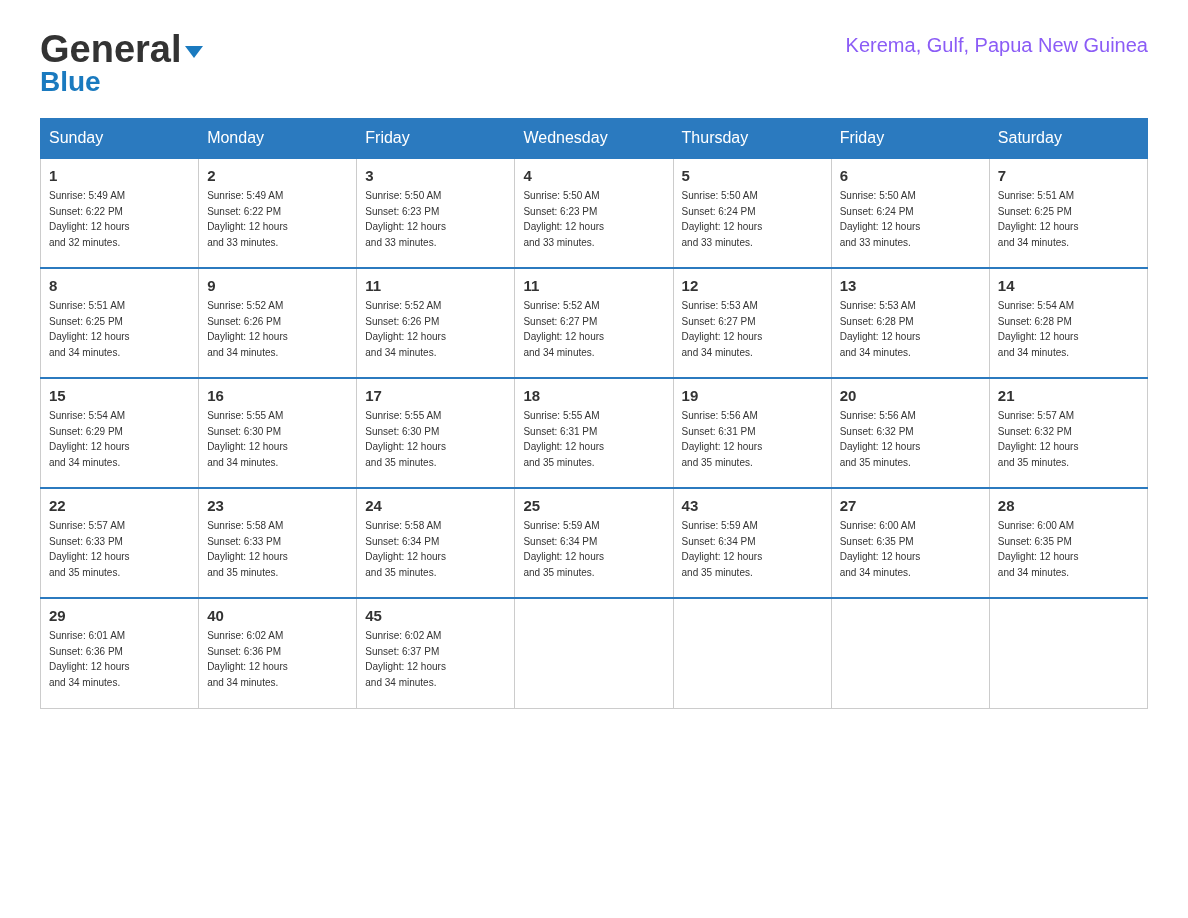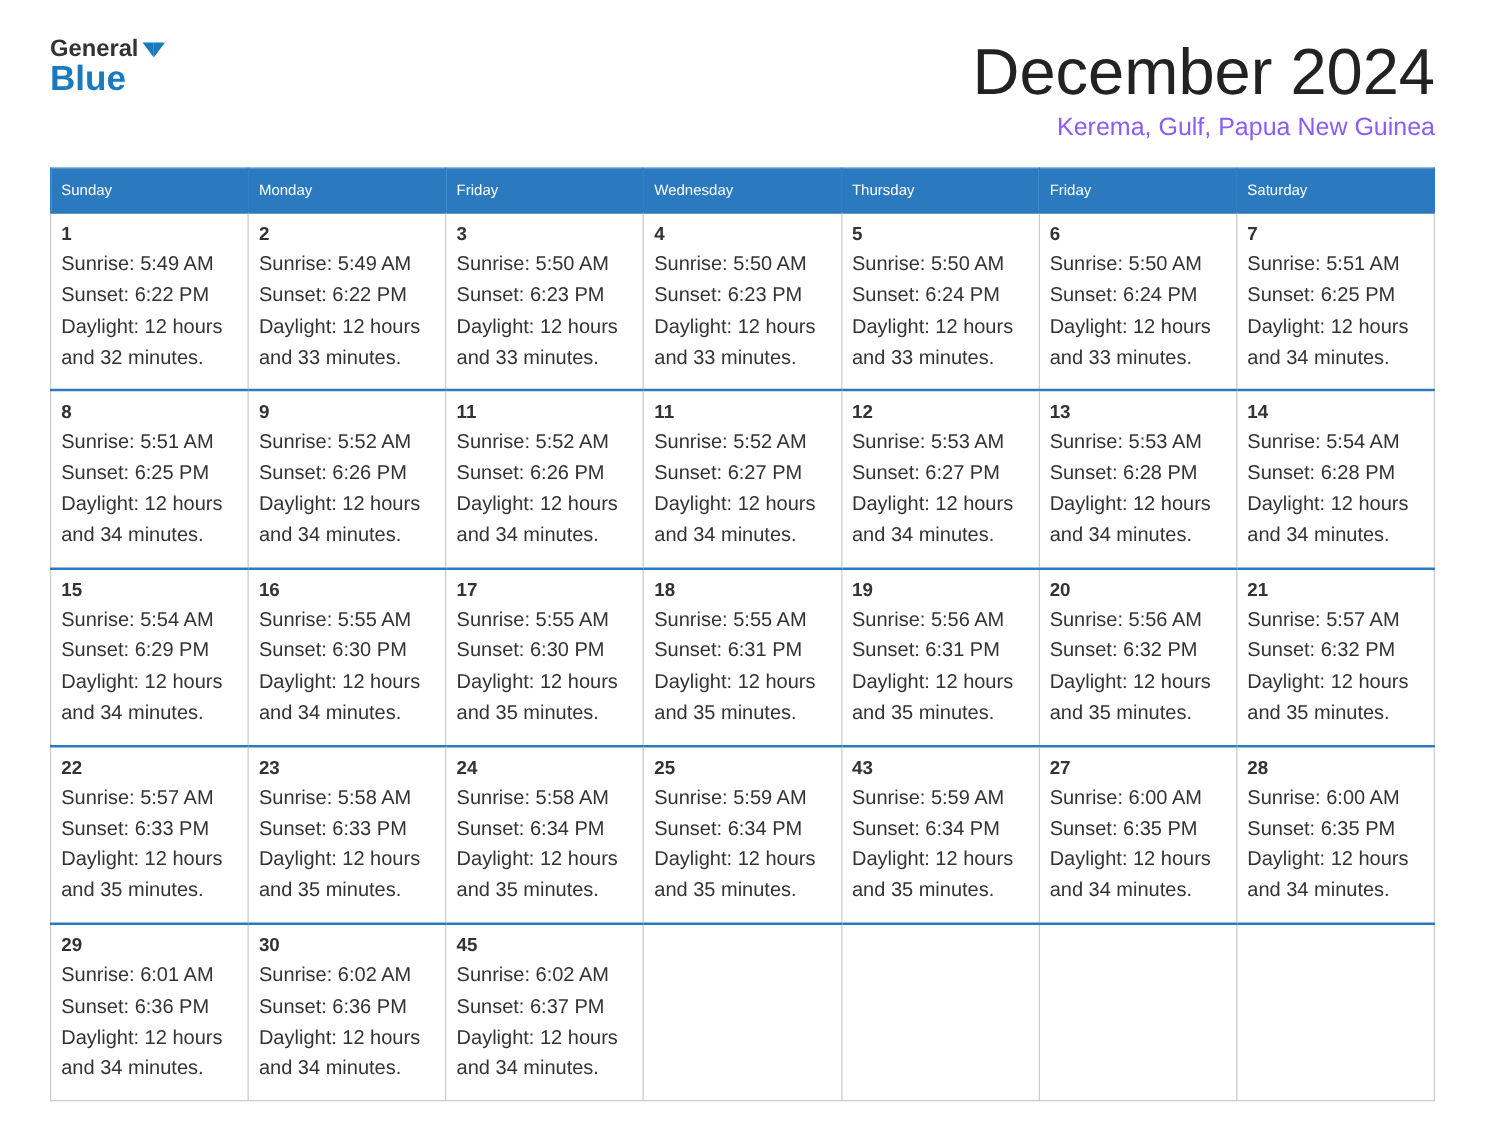--- a/index.html
+++ b/index.html
@@ -14,21 +14,21 @@
       justify-content: space-between;
       align-items: flex-start;
       margin-bottom: 20px;
     }
     .logo-area {
       display: flex;
       flex-direction: column;
       align-items: flex-start;
     }
     .logo-text {
-      font-size: 19px;
+      font-size: 38px;
       font-weight: bold;
       color: #333;
       line-height: 1;
       text-align: right;
     }
     .logo-line2 {
       font-size: 28px;
       font-weight: bold;
       color: #1a7abf;
       margin-top: -2px;
@@ -50,21 +50,21 @@
     .calendar {
       width: 100%;
       border-collapse: collapse;
       margin-top: 10px;
     }
     .calendar th {
       background-color: #2b7abf;
       color: #ffffff;
       padding: 10px 8px;
       text-align: left;
-      font-size: 12px;
+      font-size: 16px;
       font-weight: normal;
       border: 1px solid #2b7abf;
     }
     .calendar td {
       vertical-align: top;
       padding: 8px 8px 12px 8px;
       border: 1px solid #cccccc;
       border-top: 2px solid #2b7abf;
       font-size: 13px;
       width: 14.28%;
@@ -75,37 +75,36 @@
       background: #fff;
       border-top: 2px solid #2b7abf;
     }
     .day-number {
       font-size: 15px;
       font-weight: bold;
       margin-bottom: 4px;
       display: block;
     }
     .day-info {
-      font-size: 16px;
+      font-size: 10px;
       line-height: 1.55;
       color: #333;
     }
   </style>
 </head>
 <body>
 
 <div class="header">
   <div class="logo-area">
     <div class="logo-text">
       General<span style="display:inline-block;width:0;height:0;border-left:9px solid transparent;border-right:0px solid transparent;border-top:12px solid #1a7abf;margin-left:3px;vertical-align:middle;"></span><span style="display:inline-block;width:0;height:0;border-left:9px solid #1a7abf;border-bottom:12px solid transparent;border-top:0px solid transparent;margin-left:0px;vertical-align:middle;"></span>
     </div>
     <div class="logo-line2">Blue</div>
   </div>
   <div class="title-area">
-    <div class="month-title">December 2024</div>
     <div class="location">Kerema, Gulf, Papua New Guinea</div>
   </div>
 </div>
 
 <table class="calendar">
   <thead>
     <tr>
       <th>Sunday</th>
       <th>Monday</th>
       <th>Friday</th>
@@ -380,21 +379,21 @@
         <td>
           <span class="day-number">29</span>
           <div class="day-info">
             Sunrise: 6:01 AM<br>
             Sunset: 6:36 PM<br>
             Daylight: 12 hours<br>
             and 34 minutes.
           </div>
         </td>
         <td>
-          <span class="day-number">30</span>
+          <span class="day-number">40</span>
           <div class="day-info">
             Sunrise: 6:02 AM<br>
             Sunset: 6:36 PM<br>
             Daylight: 12 hours<br>
             and 34 minutes.
           </div>
         </td>
         <td>
           <span class="day-number">45</span>
           <div class="day-info">

